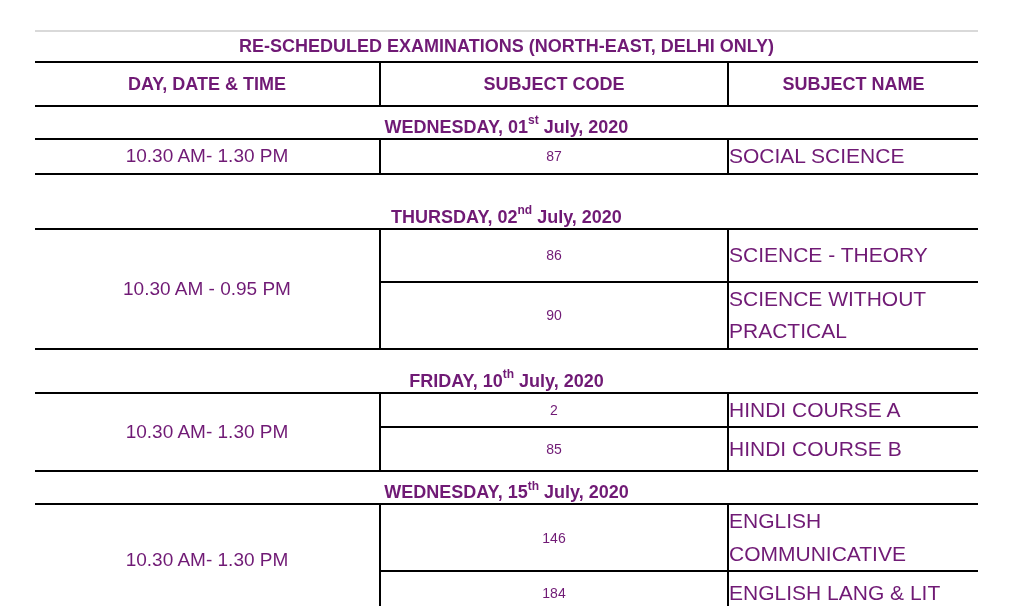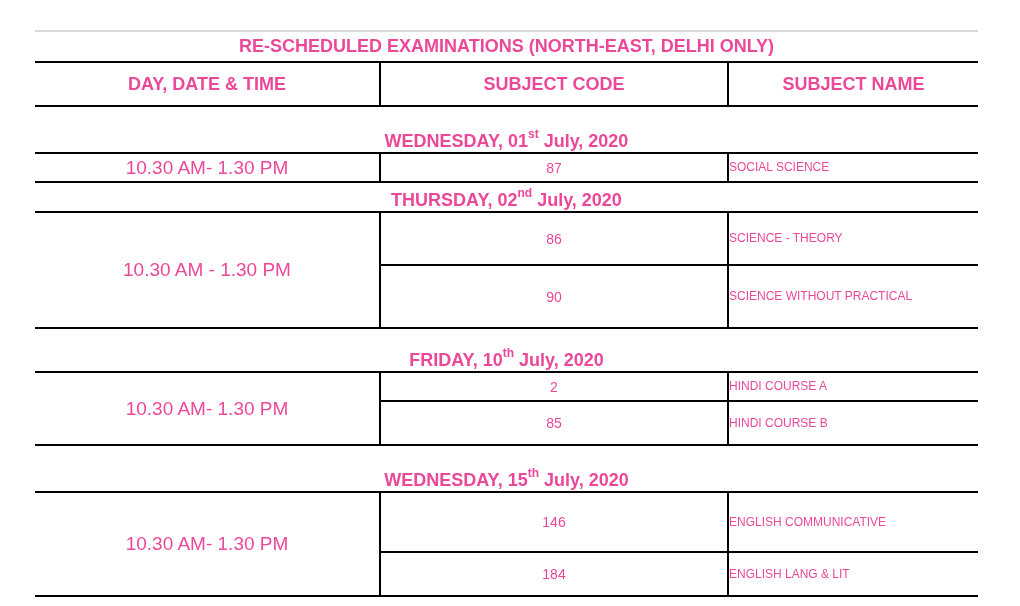--- a/index.html
+++ b/index.html
@@ -1,21 +1,21 @@
 <!DOCTYPE html>
 <html><head>
 <meta charset="utf-8">
 <style>
   html, body { margin: 0; padding: 0; background: #ffffff; }
   .page {
     position: relative;
     width: 1020px;
     height: 606px;
     background: #ffffff;
-    color: #ec4899;
+    color: #701a75;
     font-family: "Liberation Sans", sans-serif;
     overflow: hidden;
   }
   table.sched {
     border-collapse: collapse;
     table-layout: fixed;
     width: 943px;
     margin: 30px 0 0 35px;
   }
   table.sched td, table.sched th {
@@ -64,31 +64,31 @@
   }
   .code-cell {
     text-align: center;
     font-size: 14px;
     vertical-align: middle;
     border-left: 2px solid #000000;
     border-right: 2px solid #000000;
   }
   .name-cell {
     text-align: left;
-    font-size: 12px;
+    font-size: 21px;
     vertical-align: middle;
     padding-left: 6px;
     line-height: 1.55;
   }
   tr.h31 { height: 31px; }
   tr.h28 { height: 44px; }
   tr.h29 { height: 29px; }
   tr.h43 { height: 44px; }
-  tr.h46 { height: 30px; }
-  tr.h47 { height: 47px; }
+  tr.h46 { height: 55px; }
+  tr.h47 { height: 33px; }
   tr.h53 { height: 53px; }
   tr.h60 { height: 60px; }
   tr.h63 { height: 63px; }
 </style>
 </head>
 <body>
 
 <div class="page">
   <table class="sched">
     <colgroup>
@@ -114,21 +114,21 @@
       <tr class="h29">
         <td class="time-cell">10.30 AM- 1.30 PM</td>
         <td class="code-cell">87</td>
         <td class="name-cell">SOCIAL SCIENCE</td>
       </tr>
 
       <tr class="h46">
         <td colspan="3" class="date-cell"><span>THURSDAY, 02</span><sup class="ord">nd</sup><span> July, 2020</span></td>
       </tr>
       <tr class="h53">
-        <td class="time-cell" rowspan="2">10.30 AM - 1.30 PM</td>
+        <td class="time-cell" rowspan="2">10.30 AM - 0.95 PM</td>
         <td class="code-cell">86</td>
         <td class="name-cell">SCIENCE - THEORY</td>
       </tr>
       <tr class="h63">
         <td class="code-cell">90</td>
         <td class="name-cell">SCIENCE WITHOUT PRACTICAL</td>
       </tr>
 
       <tr class="h43">
         <td colspan="3" class="date-cell"><span>FRIDAY, 10</span><sup class="ord">th</sup><span> July, 2020</span></td>

